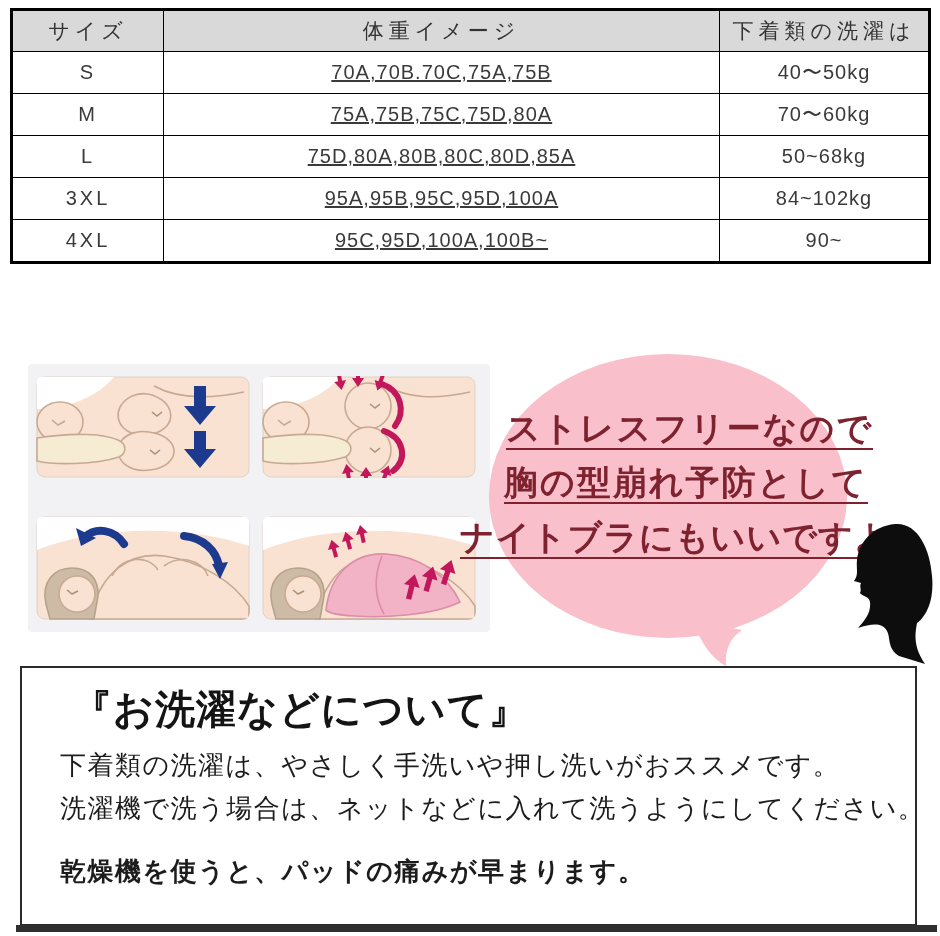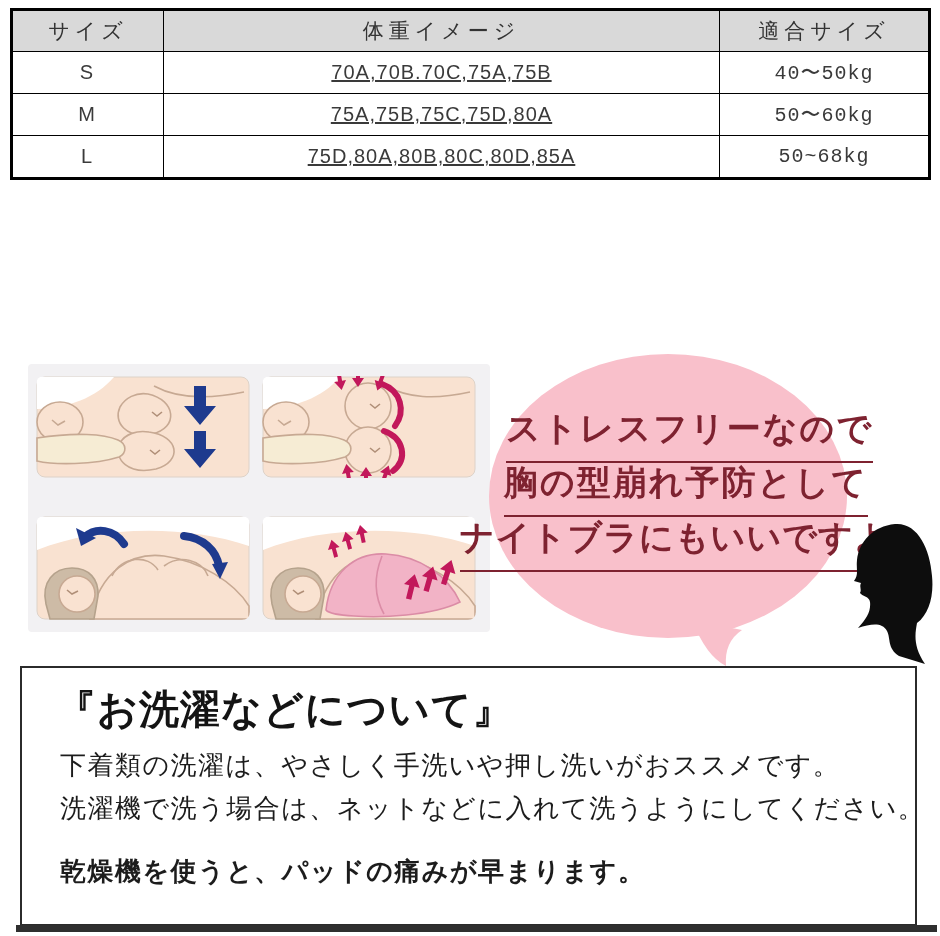--- a/index.html
+++ b/index.html
@@ -17,51 +17,51 @@
     border:1.6px solid #000;text-align:center;vertical-align:middle;
     color:#3a3a3a;font-weight:normal;background:#fff;
     white-space:nowrap;overflow:hidden;
   }
   .size-table th{
     background:#d9d9d9;height:38px;font-size:21px;letter-spacing:5px;color:#333;
   }
   .size-table td{height:39px;font-size:20px;}
   .col-size{letter-spacing:3px;}
   .col-fit{letter-spacing:1px;text-decoration:underline;}
-  .col-weight{letter-spacing:1px;font-family:Liberation Mono, monospace;}
+  .col-weight{letter-spacing:1px;}
   
   .illus-backdrop{
     position:absolute;left:28px;top:364px;width:462px;height:268px;
     background:#f2f1f3;border-radius:4px;
   }
   .illus-panel{position:absolute;width:214px;height:102px;border-radius:8px;overflow:hidden;}
   .illus-panel svg{display:block;}
   #panel1{left:36px;top:376px;}
   #panel2{left:262px;top:376px;}
   #panel3{left:36px;top:516px;height:104px;}
   #panel4{left:262px;top:516px;height:104px;}
   
   .bubble-svg{position:absolute;left:480px;top:350px;}
   .bubble-line{
     position:absolute;white-space:nowrap;
     font-family:"Liberation Serif","DejaVu Serif",serif;font-weight:bold;
     font-size:34px;letter-spacing:2px;color:#7e2230;
-    border-bottom:2px solid #7e2230;padding-bottom:14px;line-height:1.1;
+    border-bottom:2px solid #7e2230;padding-bottom:1px;line-height:1.1;
   }
   #bubble-line-0{left:506px;top:410px;}
   #bubble-line-1{left:504px;top:464px;}
   #bubble-line-2{left:460px;top:519px;letter-spacing:1px;}
   .silhouette-svg{position:absolute;left:845px;top:522px;}
   
   .care-box{
     position:absolute;left:20px;top:666px;width:893px;height:256px;
     border:2px solid #2b2b2b;background:#fff;
   }
   .care-title{
-    position:absolute;left:56px;top:682px;
+    position:absolute;left:72px;top:682px;
     font-family:"Liberation Serif","DejaVu Serif",serif;font-weight:bold;
     font-size:40px;color:#141414;letter-spacing:1px;white-space:nowrap;
   }
   .care-line{
     position:absolute;left:60px;white-space:nowrap;
     font-family:"Liberation Serif","DejaVu Serif",serif;
     font-size:26px;color:#1c1c1c;letter-spacing:1.5px;
   }
   #care-line-0{top:748px;}
   #care-line-1{top:767px;margin-top:24px;}
@@ -76,38 +76,48 @@
 <table class="size-table">
   <colgroup>
       <col style="width:152px">
       <col style="width:556px">
       <col style="width:210px">
     </colgroup>
   <thead>
     <tr>
       <th>サイズ</th>
       <th>体重イメージ</th>
-      <th>適合サイズ</th>
+      <th>下着類の洗濯は</th>
     </tr>
   </thead>
   <tbody>
     <tr>
       <td class="col-size">S</td>
       <td class="col-fit">70A,70B.70C,75A,75B</td>
       <td class="col-weight">40〜50kg</td>
     </tr>
     <tr>
       <td class="col-size">M</td>
       <td class="col-fit">75A,75B,75C,75D,80A</td>
-      <td class="col-weight">50〜60kg</td>
+      <td class="col-weight">70〜60kg</td>
     </tr>
     <tr>
       <td class="col-size">L</td>
       <td class="col-fit">75D,80A,80B,80C,80D,85A</td>
       <td class="col-weight">50~68kg</td>
+    </tr>
+    <tr>
+      <td class="col-size">3XL</td>
+      <td class="col-fit">95A,95B,95C,95D,100A</td>
+      <td class="col-weight">84~102kg</td>
+    </tr>
+    <tr>
+      <td class="col-size">4XL</td>
+      <td class="col-fit">95C,95D,100A,100B~</td>
+      <td class="col-weight">90~</td>
     </tr>
   </tbody>
 </table>
 
 <div class="illus-backdrop"></div>
 
 <div class="illus-panel" id="panel1">
   <svg width="214" height="102" viewBox="0 0 214 102">
     <rect x="1" y="1" width="212" height="100" rx="8" fill="#f9e2d1" stroke="#ddd2c8"></rect>
     <path d="M78,1 C60,22 32,32 1,33 L1,1 Z" fill="#ffffff"></path>

